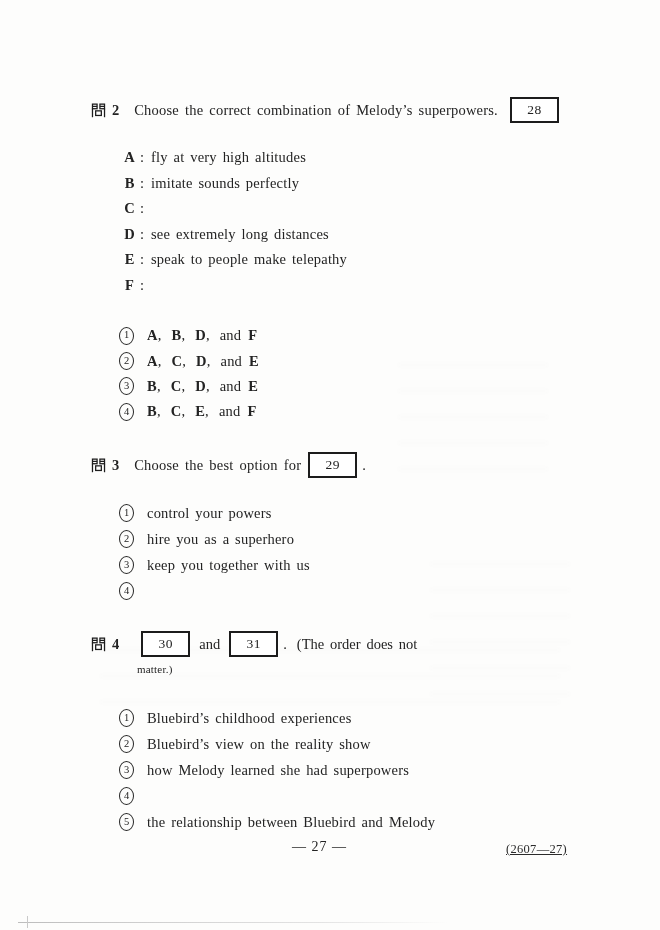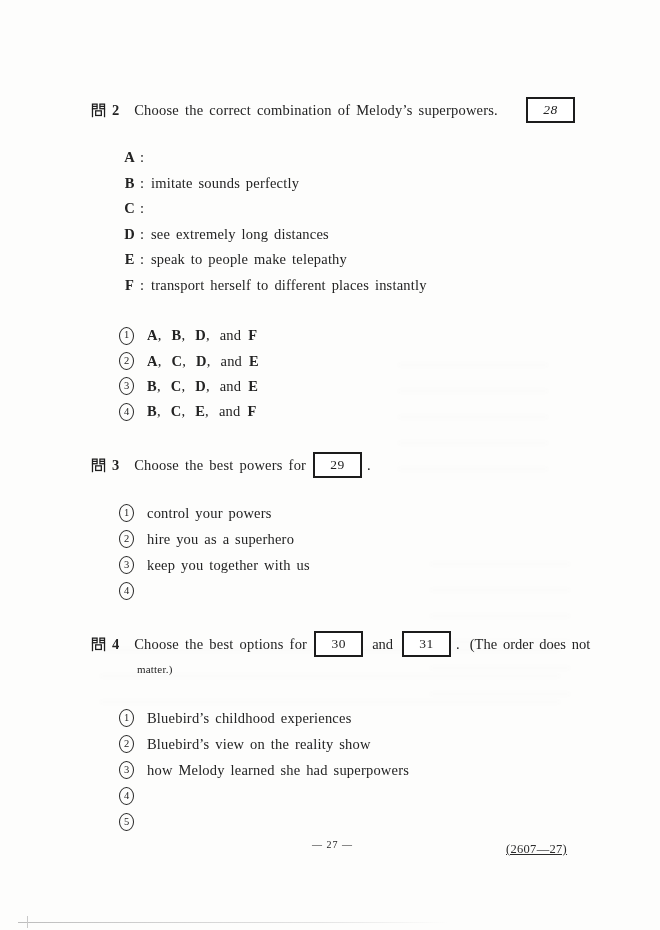--- a/index.html
+++ b/index.html
@@ -29,21 +29,21 @@
   .qnum{font-weight:bold;font-size:14.5px;margin-right:15px;}
   .prompt{word-spacing:2.2px;letter-spacing:.2px;}
   .num-box{
     display:inline-flex;align-items:center;justify-content:center;
     width:45px;height:22px;
     border:2px solid #1c1c1c;
     font-size:13.5px;letter-spacing:.5px;
     background:#fff;
     flex:0 0 auto;
   }
-  .box-q2{margin-left:28px;font-style:italic;}
+  .box-q2{margin-left:12px;}
   .box-tight{margin-left:7px;}
   .suffix{margin-left:5px;}
   .mid-word{margin:0 9px;}
   .note{margin-left:10px;word-spacing:2.2px;}
   .note-line2{
     position:absolute;
     font-size:11px;letter-spacing:.2px;margin-left:20px;
   }
   
   .feature-list{position:absolute;}
@@ -75,21 +75,21 @@
     margin-right:13px;
     font-family:"Liberation Serif","DejaVu Serif",serif;
   }
   .choice-text{word-spacing:2px;letter-spacing:.2px;}
   .combo b{font-weight:bold;}
   .combo .sep{margin-right:10px;}
   .combo .conj{margin-right:7px;}
   
   .footer-page{
     position:absolute;
-    font-size:10px;letter-spacing:1px;margin-left:20px;
+    font-size:14px;letter-spacing:1px;
   }
   .footer-code{
     position:absolute;
     font-size:12.5px;letter-spacing:.3px;
     color:#2b2b2b;
     text-decoration:underline;
   }
   
   .scan-line{
     position:absolute;
@@ -134,20 +134,21 @@
     </span>
     <span class="qnum">2</span>
     <span class="prompt">Choose the correct combination of Melody’s superpowers.</span>
     <span class="num-box box-q2">28</span>
   </section>
 
   <div class="feature-list" style="left:123px;top:145px;" id="q2-features">
       <div class="feature-row">
         <span class="feat-letter">A</span>
         <span class="feat-colon">:</span>
+        <span class="feat-text">fly at very high altitudes</span>
       </div>
       <div class="feature-row">
         <span class="feat-letter">B</span>
         <span class="feat-colon">:</span>
         <span class="feat-text">imitate sounds perfectly</span>
       </div>
       <div class="feature-row">
         <span class="feat-letter">C</span>
         <span class="feat-colon">:</span>
       </div>
@@ -157,21 +158,20 @@
         <span class="feat-text">see extremely long distances</span>
       </div>
       <div class="feature-row">
         <span class="feat-letter">E</span>
         <span class="feat-colon">:</span>
         <span class="feat-text">speak to people make telepathy</span>
       </div>
       <div class="feature-row">
         <span class="feat-letter">F</span>
         <span class="feat-colon">:</span>
-        <span class="feat-text">transport herself to different places instantly</span>
       </div>
     </div>
 
   <div class="choice-list rows-25" style="left:119px;top:323px;" id="q2-choices">
       <div class="choice-row">
         <span class="circle-num">1</span>
         <span class="choice-text combo"><b>A</b><span class="sep">,</span><b>B</b><span class="sep">,</span><b>D</b><span class="sep">,</span><span class="conj">and</span><b>F</b></span>
       </div>
       <div class="choice-row">
         <span class="circle-num">2</span>
@@ -193,21 +193,21 @@
         <rect x="3.5" y="3" width="6.5" height="6.5"></rect>
           <line x1="3.5" y1="6.2" x2="10" y2="6.2"></line>
         <rect x="14" y="3" width="6.5" height="6.5"></rect>
           <line x1="14" y1="6.2" x2="20.5" y2="6.2"></line>
         <line x1="3.5" y1="9.5" x2="3.5" y2="21.5"></line>
         <line x1="20.5" y1="9.5" x2="20.5" y2="21.5"></line>
         <rect x="8" y="12.5" width="8" height="6.5"></rect>
       </svg>
     </span>
     <span class="qnum">3</span>
-    <span class="prompt">Choose the best powers for</span>
+    <span class="prompt">Choose the best option for</span>
     <span class="num-box box-tight">29</span>
     <span class="suffix">.</span>
   </section>
 
   <div class="choice-list rows-26" style="left:119px;top:500px;" id="q3-choices">
       <div class="choice-row">
         <span class="circle-num">1</span>
         <span class="choice-text">control your powers</span>
       </div>
       <div class="choice-row">
@@ -229,21 +229,20 @@
         <rect x="3.5" y="3" width="6.5" height="6.5"></rect>
           <line x1="3.5" y1="6.2" x2="10" y2="6.2"></line>
         <rect x="14" y="3" width="6.5" height="6.5"></rect>
           <line x1="14" y1="6.2" x2="20.5" y2="6.2"></line>
         <line x1="3.5" y1="9.5" x2="3.5" y2="21.5"></line>
         <line x1="20.5" y1="9.5" x2="20.5" y2="21.5"></line>
         <rect x="8" y="12.5" width="8" height="6.5"></rect>
       </svg>
     </span>
     <span class="qnum">4</span>
-    <span class="prompt">Choose the best options for</span>
     <span class="num-box box-tight">30</span>
     <span class="mid-word">and</span>
     <span class="num-box">31</span>
     <span class="suffix">.</span>
     <span class="note">(The order does not</span>
   </section>
   <div class="note-line2" style="left:117px;top:663px;">matter.)</div>
 
   <div class="choice-list rows-26" style="left:119px;top:705px;" id="q4-choices">
       <div class="choice-row">
@@ -256,20 +255,21 @@
       </div>
       <div class="choice-row">
         <span class="circle-num">3</span>
         <span class="choice-text">how Melody learned she had superpowers</span>
       </div>
       <div class="choice-row">
         <span class="circle-num">4</span>
       </div>
       <div class="choice-row">
         <span class="circle-num">5</span>
+        <span class="choice-text">the relationship between Bluebird and Melody</span>
       </div>
     </div>
 
   <div class="footer-page" style="left:292px;top:839px;">— 27 —</div>
   <div class="footer-code" style="left:506px;top:842px;">(2607—27)</div>
 
   <div class="scan-line"></div>
   <div class="scan-tick"></div>
 </div>
 

